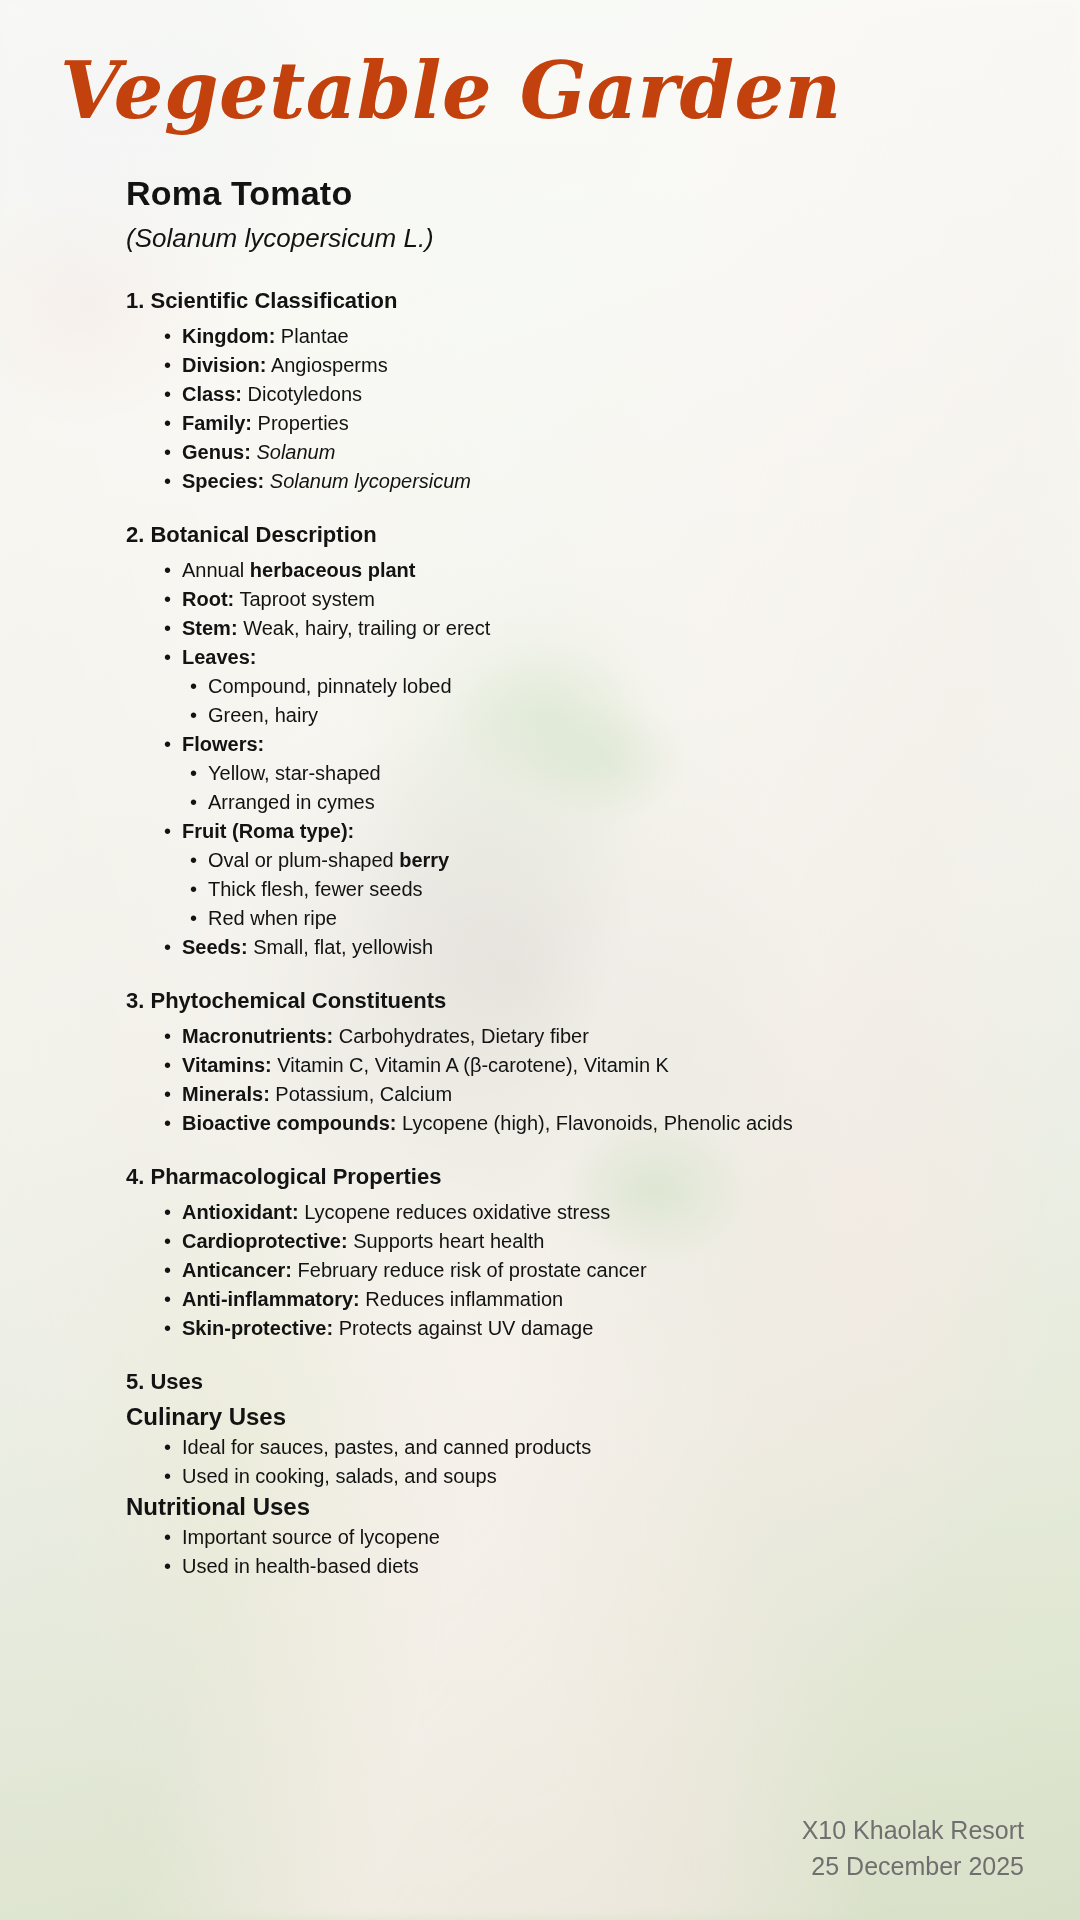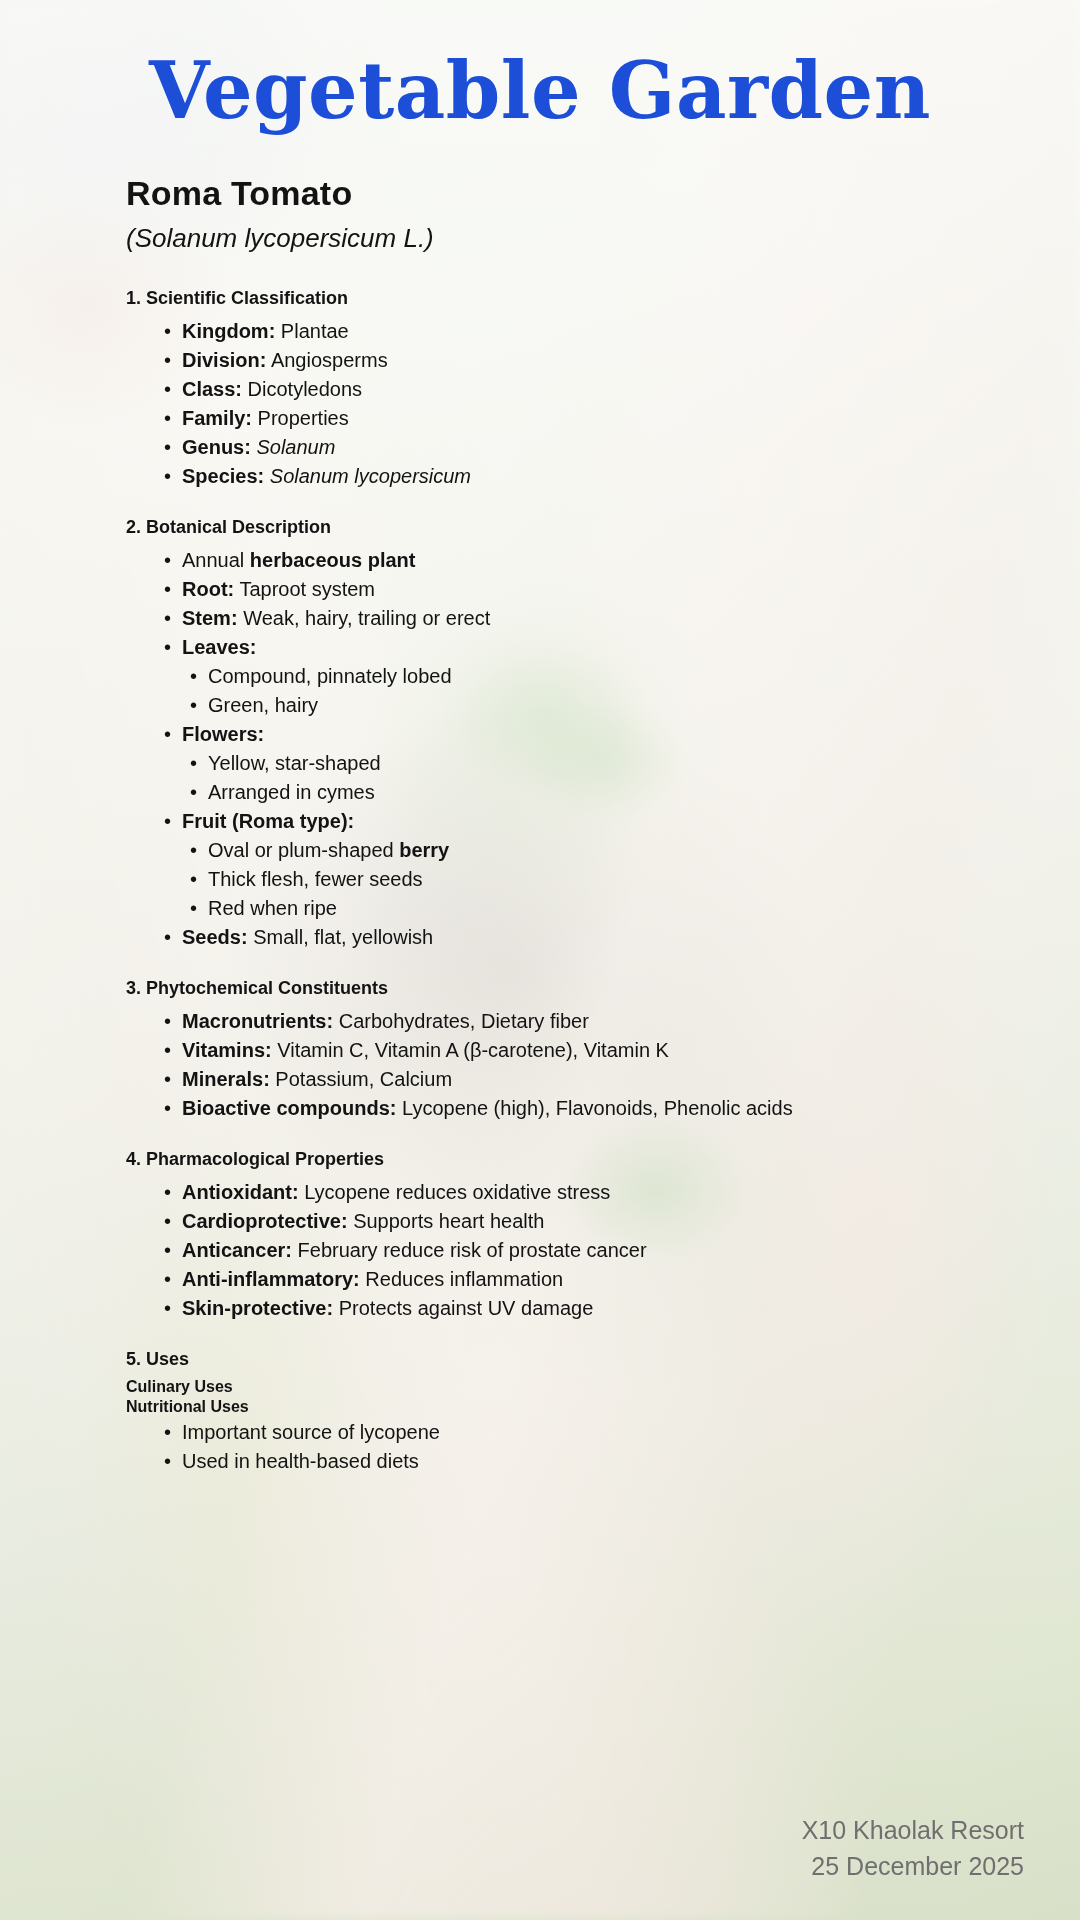--- a/index.html
+++ b/index.html
@@ -60,26 +60,27 @@
   .content {
     position: relative;
     z-index: 5;
     padding: 0 60px;
   }
   .title {
     font-family: "DejaVu Serif", "Liberation Serif", serif;
     font-weight: bold;
     font-size: 78px;
     line-height: 1;
-    color: #1d4ed8;
-    text-align: center;
+    color: #c2410c;
+    text-align: left;
     letter-spacing: 0.5px;
     padding-top: 52px;
     margin: 0 0 44px 0;
     white-space: nowrap;
+    font-style: italic;
   }
   .body-block {
     padding-left: 66px;
     padding-right: 30px;
     color: #131313;
   }
   .common-name {
     font-size: 34px;
     font-weight: bold;
     margin: 0 0 10px 0;
@@ -87,26 +88,26 @@
   }
   .sci-name {
     font-size: 26px;
     font-style: italic;
     margin: 0 0 34px 0;
   }
   .section {
     margin-bottom: 26px;
   }
   .section-heading {
-    font-size: 18px;
+    font-size: 22px;
     font-weight: bold;
     margin: 0 0 8px 0;
   }
   .sub-heading {
-    font-size: 16px;
+    font-size: 24px;
     font-weight: bold;
     margin: 2px 0 2px 0;
   }
   ul.lvl1 {
     list-style: none;
     margin: 0;
     padding: 0 0 0 38px;
   }
   ul.lvl2 {
     list-style: none;
@@ -211,20 +212,24 @@
               <li><b>Antioxidant:</b><span> Lycopene reduces oxidative stress</span></li>
               <li><b>Cardioprotective:</b><span> Supports heart health</span></li>
               <li><b>Anticancer:</b><span> February reduce risk of prostate cancer</span></li>
               <li><b>Anti-inflammatory:</b><span> Reduces inflammation</span></li>
               <li><b>Skin-protective:</b><span> Protects against UV damage</span></li>
             </ul>
           </div>
           <div class="section">
             <div class="section-heading">5. Uses</div>
             <div class="sub-heading">Culinary Uses</div>
+            <ul class="lvl1">
+              <li><span>Ideal for sauces, pastes, and canned products</span></li>
+              <li><span>Used in cooking, salads, and soups</span></li>
+            </ul>
             <div class="sub-heading">Nutritional Uses</div>
             <ul class="lvl1">
               <li><span>Important source of lycopene</span></li>
               <li><span>Used in health-based diets</span></li>
             </ul>
           </div>
         </div>
     </div>
   </div>
 

